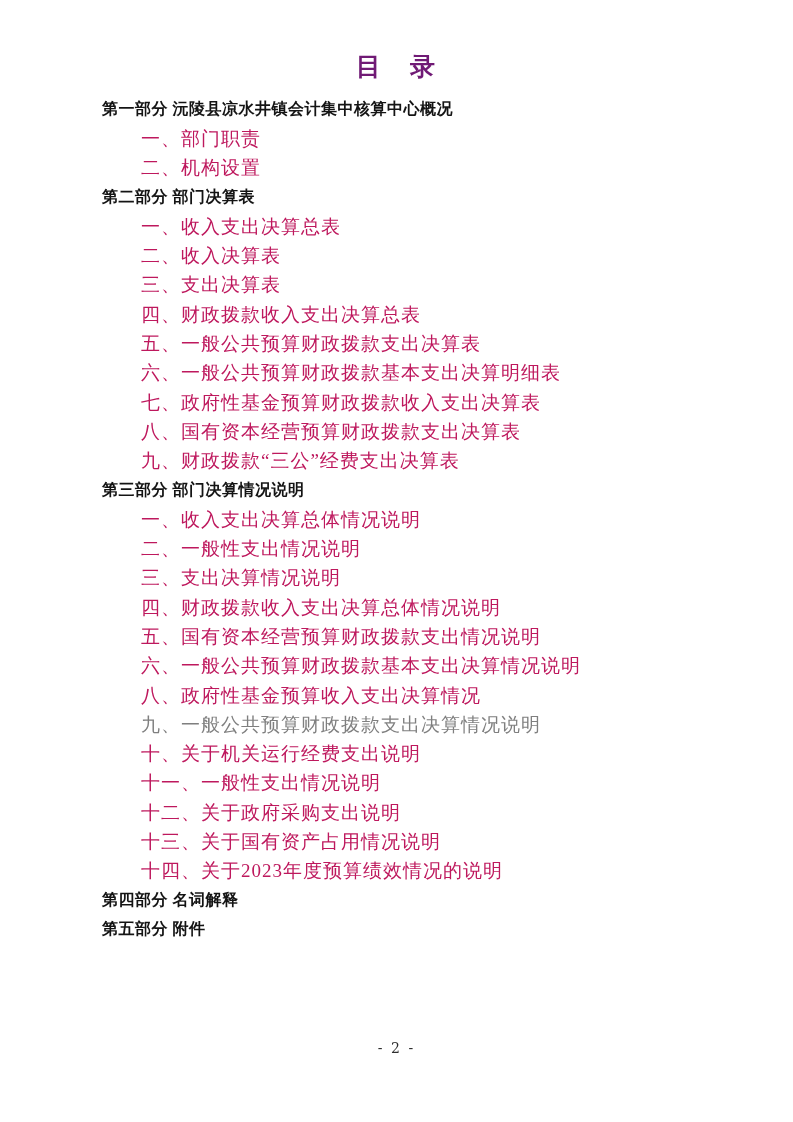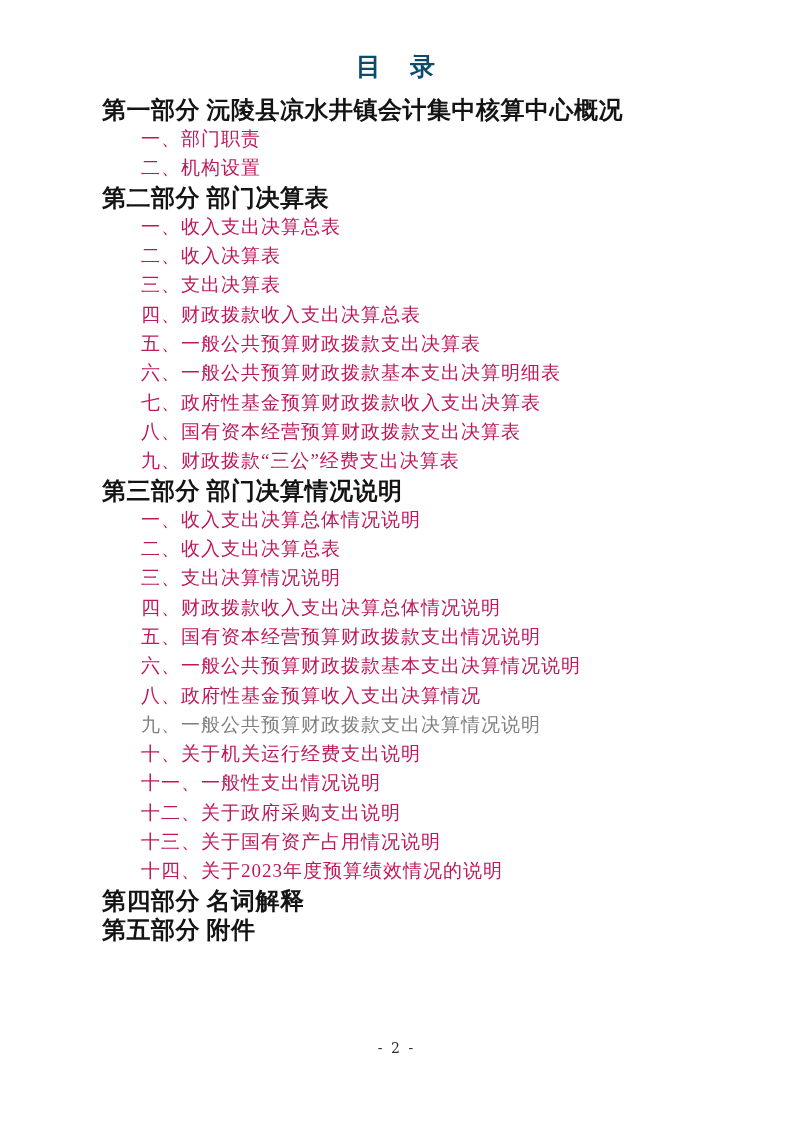--- a/index.html
+++ b/index.html
@@ -18,41 +18,41 @@
   .doc-title {
     position: absolute;
     top: 50px;
     left: 0;
     right: 0;
     margin: 0;
     text-align: center;
     font-size: 25px;
     font-weight: bold;
     letter-spacing: 2px;
-    color: #0c4a6e;
+    color: #701a75;
     white-space: pre;
   }
   .toc {
     position: absolute;
     top: 95px;
     left: 102px;
     right: 30px;
   }
   .row {
     height: 29.3px;
     display: flex;
     align-items: center;
     font-size: 19px;
     letter-spacing: 1px;
     color: #be185d;
     white-space: nowrap;
   }
   .row.heading {
     font-weight: bold;
-    font-size: 24px;
+    font-size: 16px;
     letter-spacing: 0.5px;
     color: #141414;
   }
   .row.item {
     padding-left: 39px;
   }
   .row.muted {
     color: #7f7f7f;
   }
   .page-number {
@@ -86,21 +86,21 @@
     <div class="row item">三、支出决算表</div>
     <div class="row item">四、财政拨款收入支出决算总表</div>
     <div class="row item">五、一般公共预算财政拨款支出决算表</div>
     <div class="row item">六、一般公共预算财政拨款基本支出决算明细表</div>
     <div class="row item">七、政府性基金预算财政拨款收入支出决算表</div>
     <div class="row item">八、国有资本经营预算财政拨款支出决算表</div>
     <div class="row item">九、财政拨款“三公”经费支出决算表</div>
 
     <div class="row heading">第三部分 部门决算情况说明</div>
     <div class="row item">一、收入支出决算总体情况说明</div>
-    <div class="row item">二、收入支出决算总表</div>
+    <div class="row item">二、一般性支出情况说明</div>
     <div class="row item">三、支出决算情况说明</div>
     <div class="row item">四、财政拨款收入支出决算总体情况说明</div>
     <div class="row item">五、国有资本经营预算财政拨款支出情况说明</div>
     <div class="row item">六、一般公共预算财政拨款基本支出决算情况说明</div>
     <div class="row item">八、政府性基金预算收入支出决算情况</div>
     <div class="row item muted">九、一般公共预算财政拨款支出决算情况说明</div>
     <div class="row item">十、关于机关运行经费支出说明</div>
     <div class="row item">十一、一般性支出情况说明</div>
     <div class="row item">十二、关于政府采购支出说明</div>
     <div class="row item">十三、关于国有资产占用情况说明</div>

